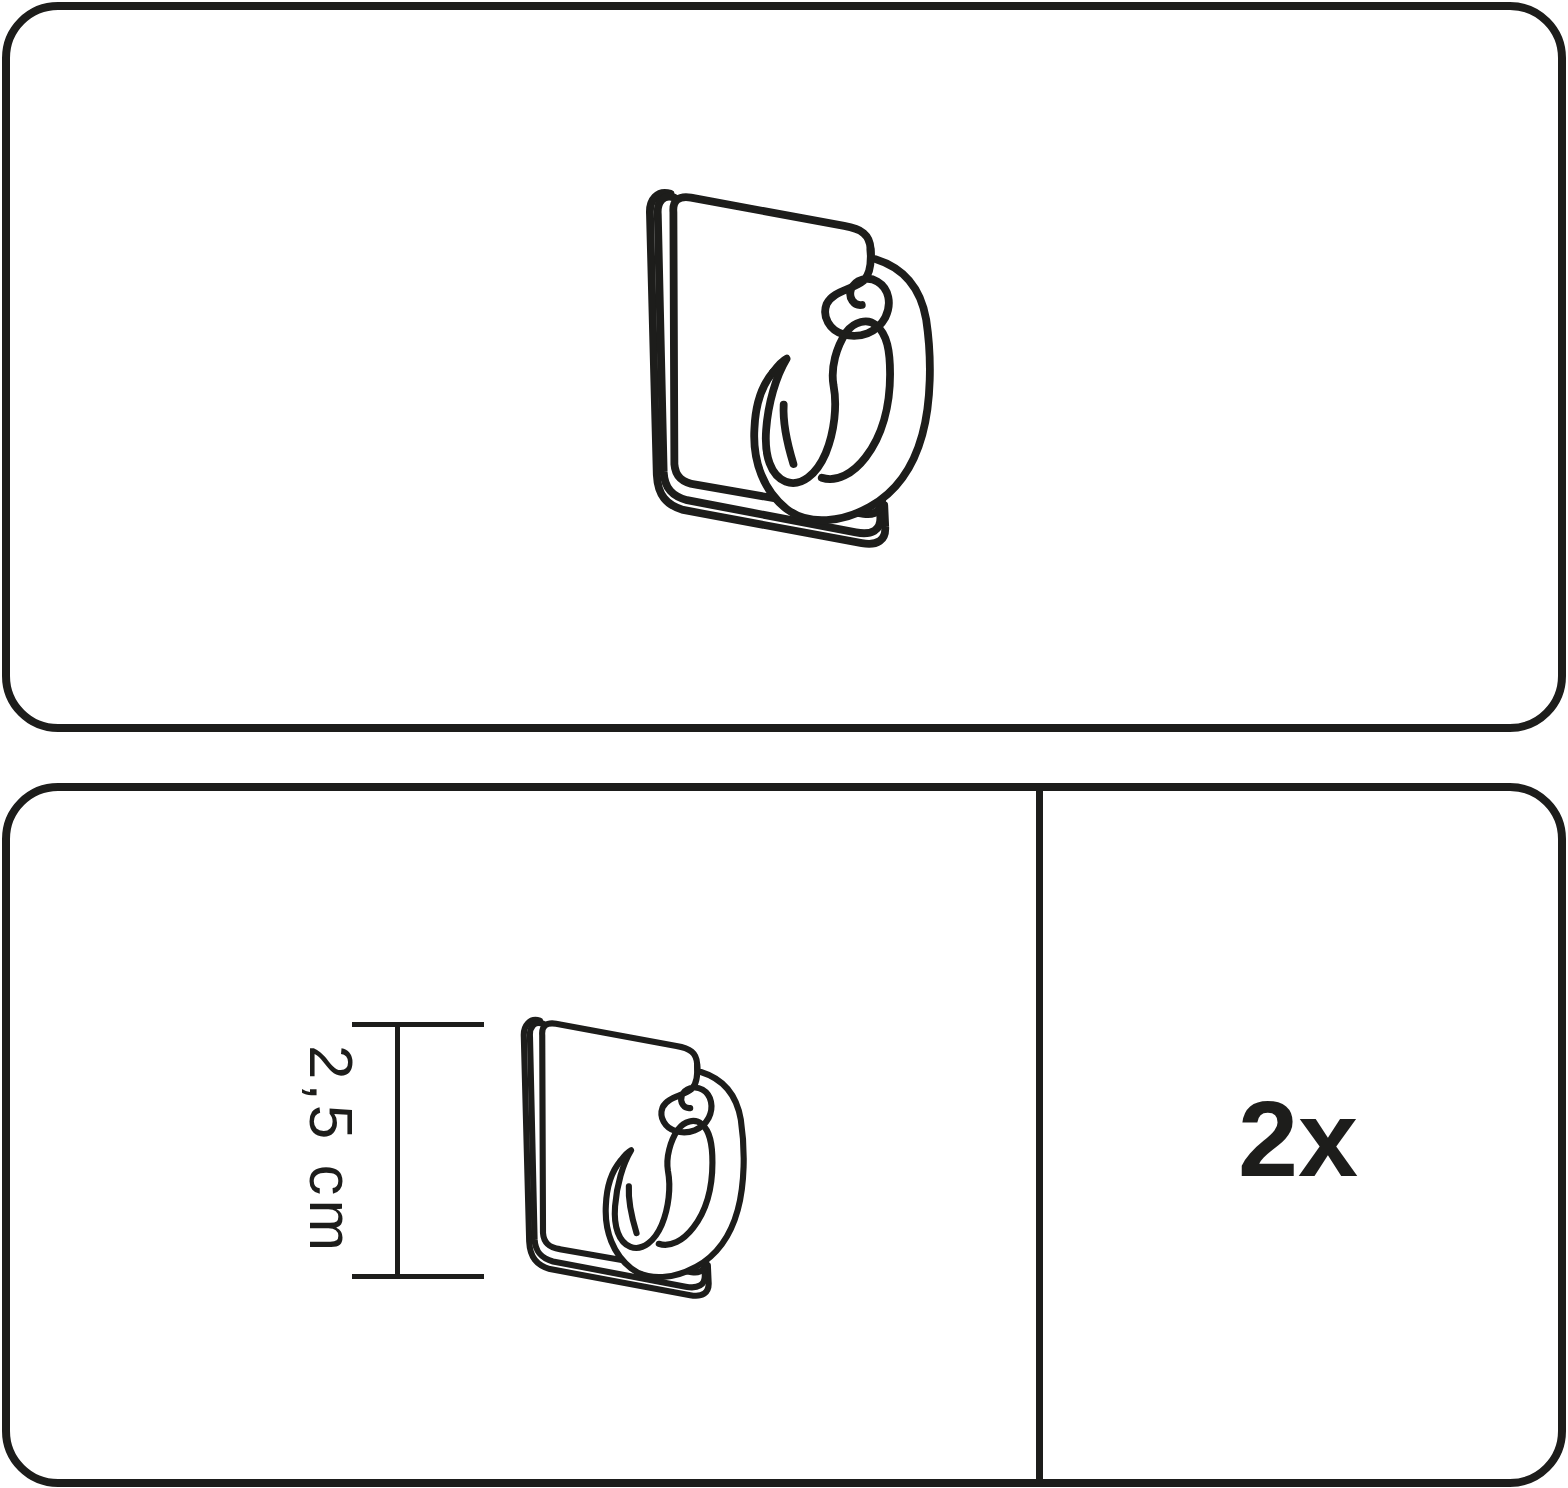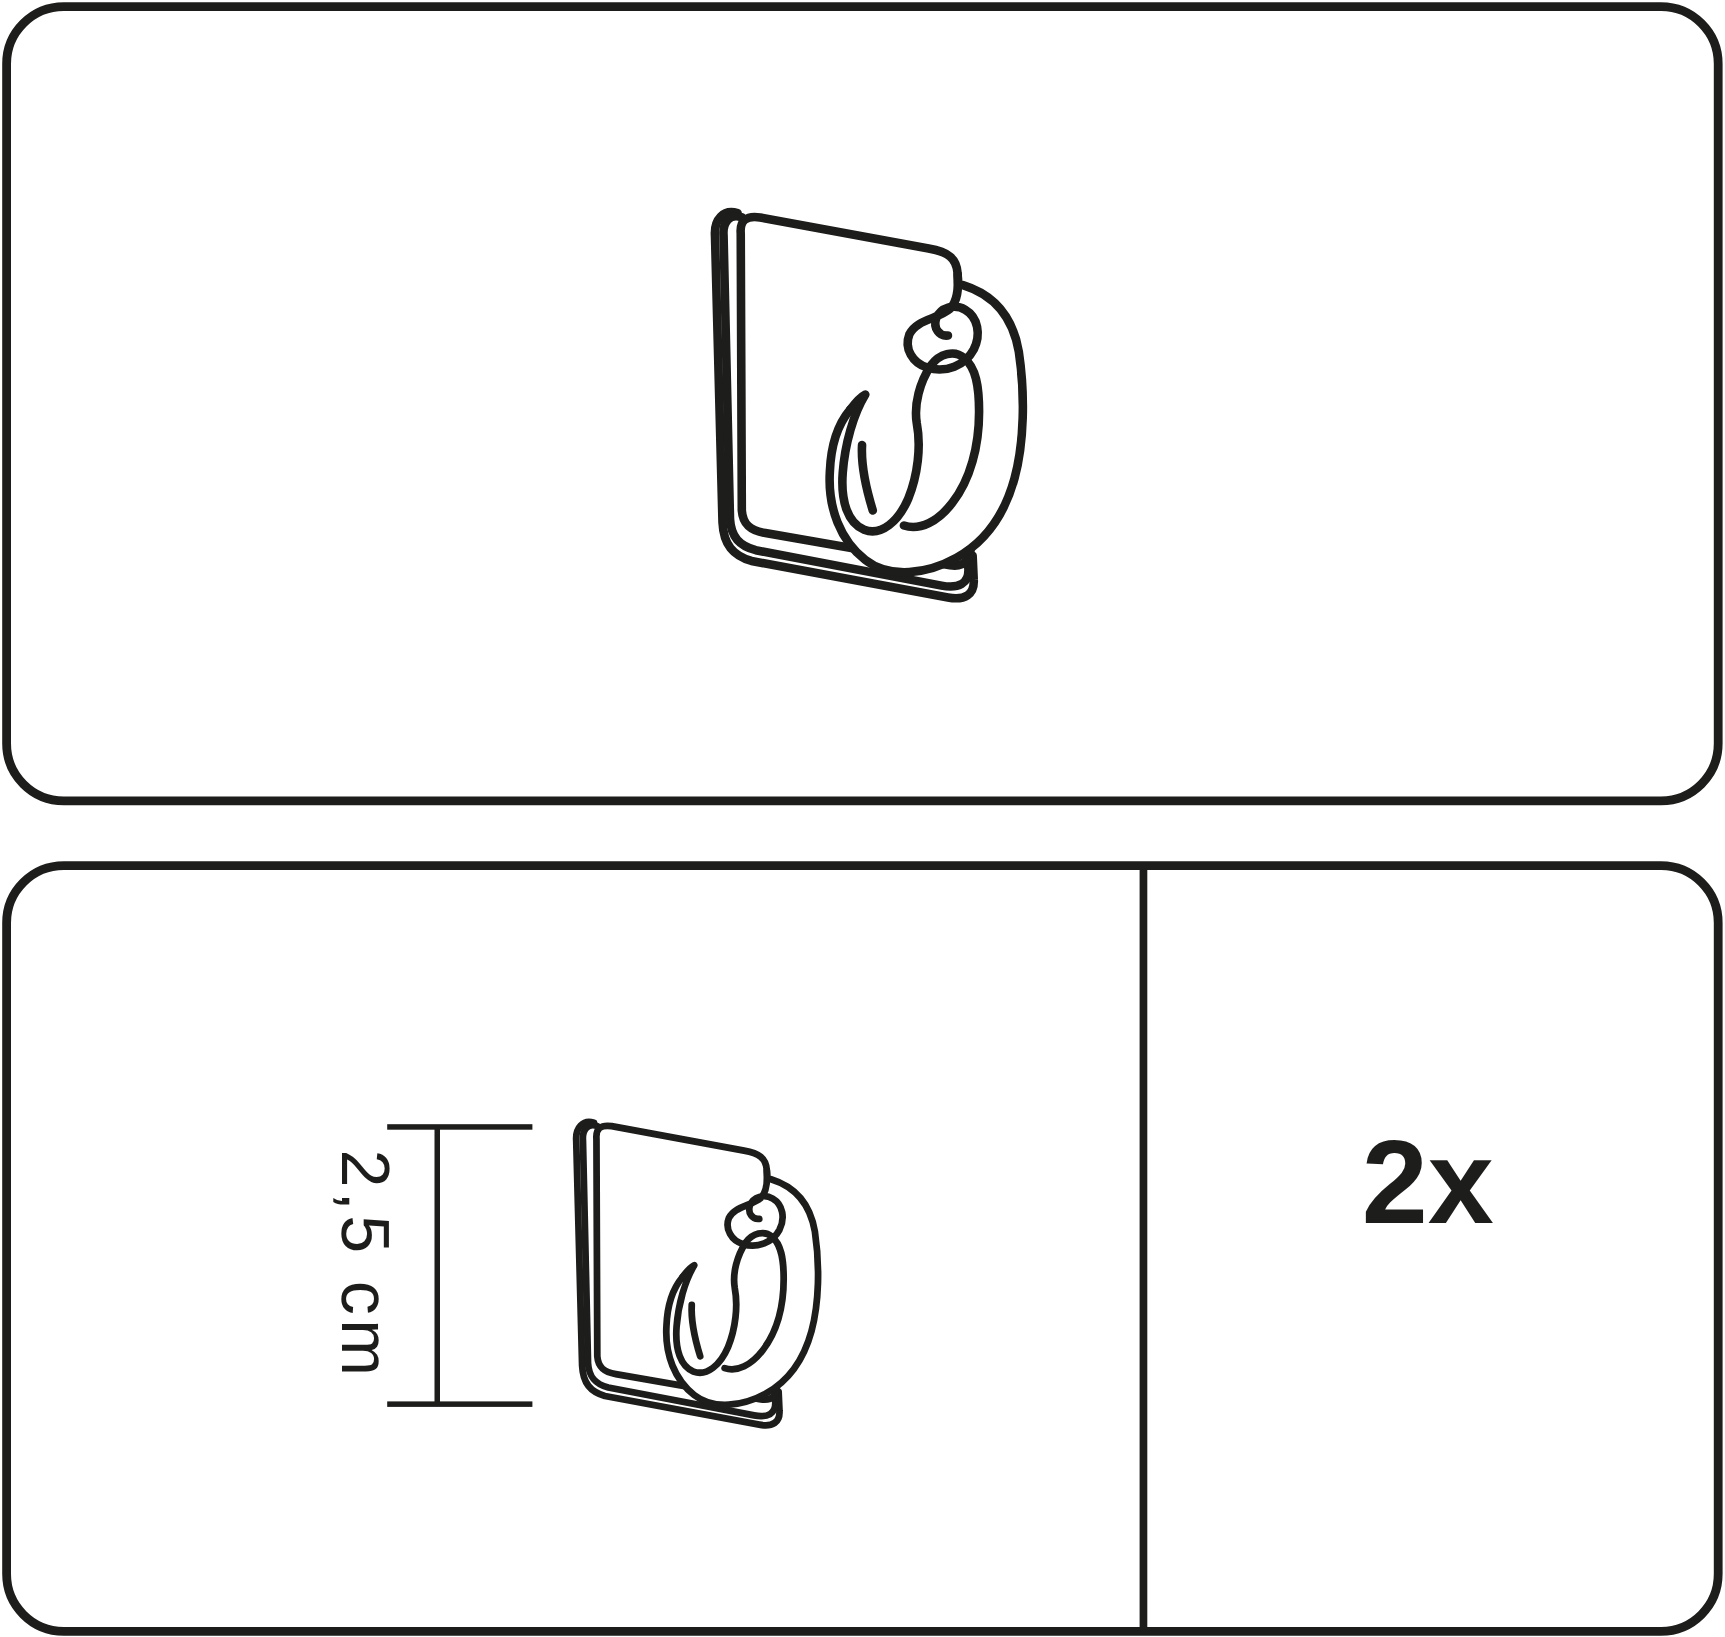--- a/index.html
+++ b/index.html
@@ -38,21 +38,21 @@
     transform-origin:50% 50%;
     text-align:center;
     line-height:64px;
     font-size:62px;
     letter-spacing:4px;
     color:var(--ink);
     white-space:nowrap;
   }
   #quantity-label{
     position:absolute;
-    left:1036px;top:1014px;width:524px;height:120px;
+    left:1036px;top:1078px;width:524px;height:120px;
     display:flex;align-items:center;justify-content:center;
     font-size:108px;
     font-weight:700;
     color:var(--ink);
   }
   svg .stroke{
     fill:none;
     stroke:var(--ink);
     stroke-width:8;
     stroke-linecap:round;

